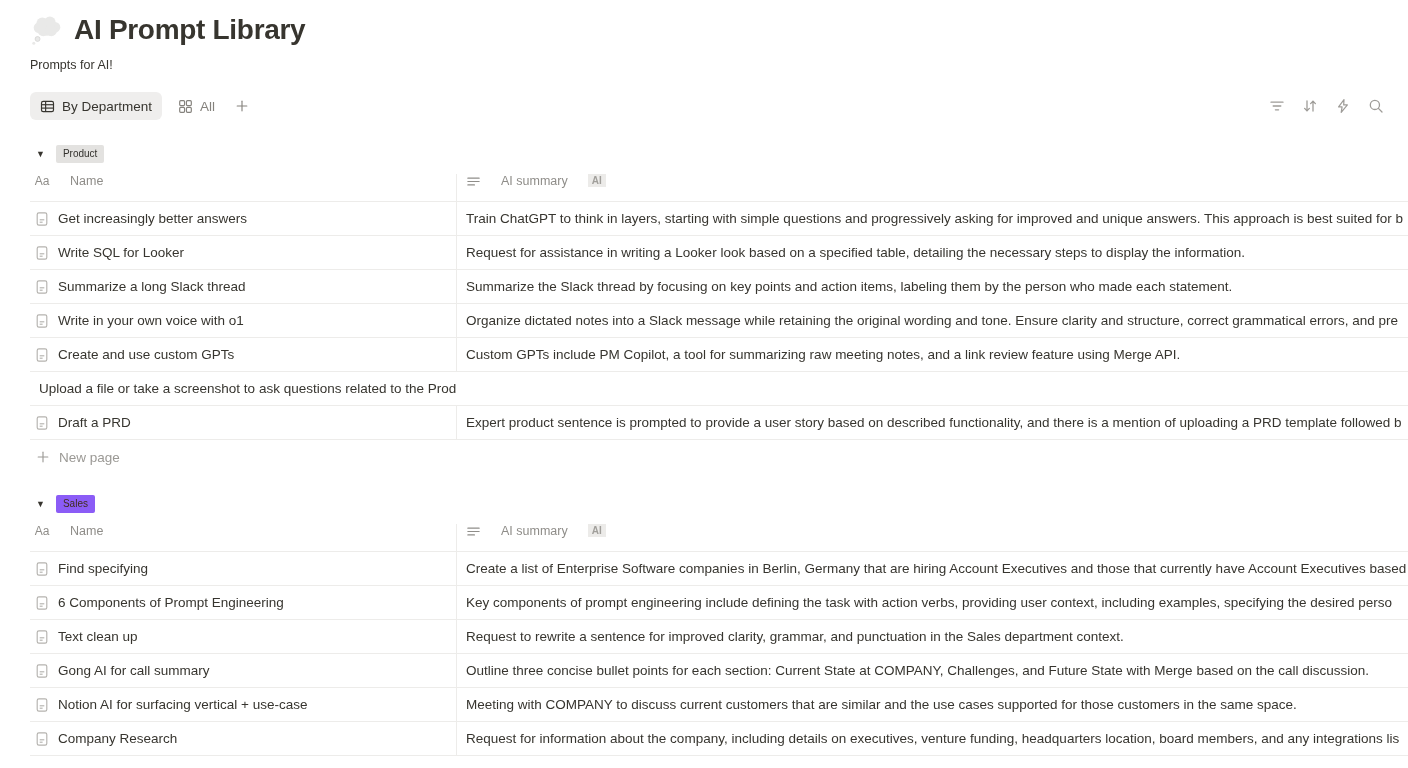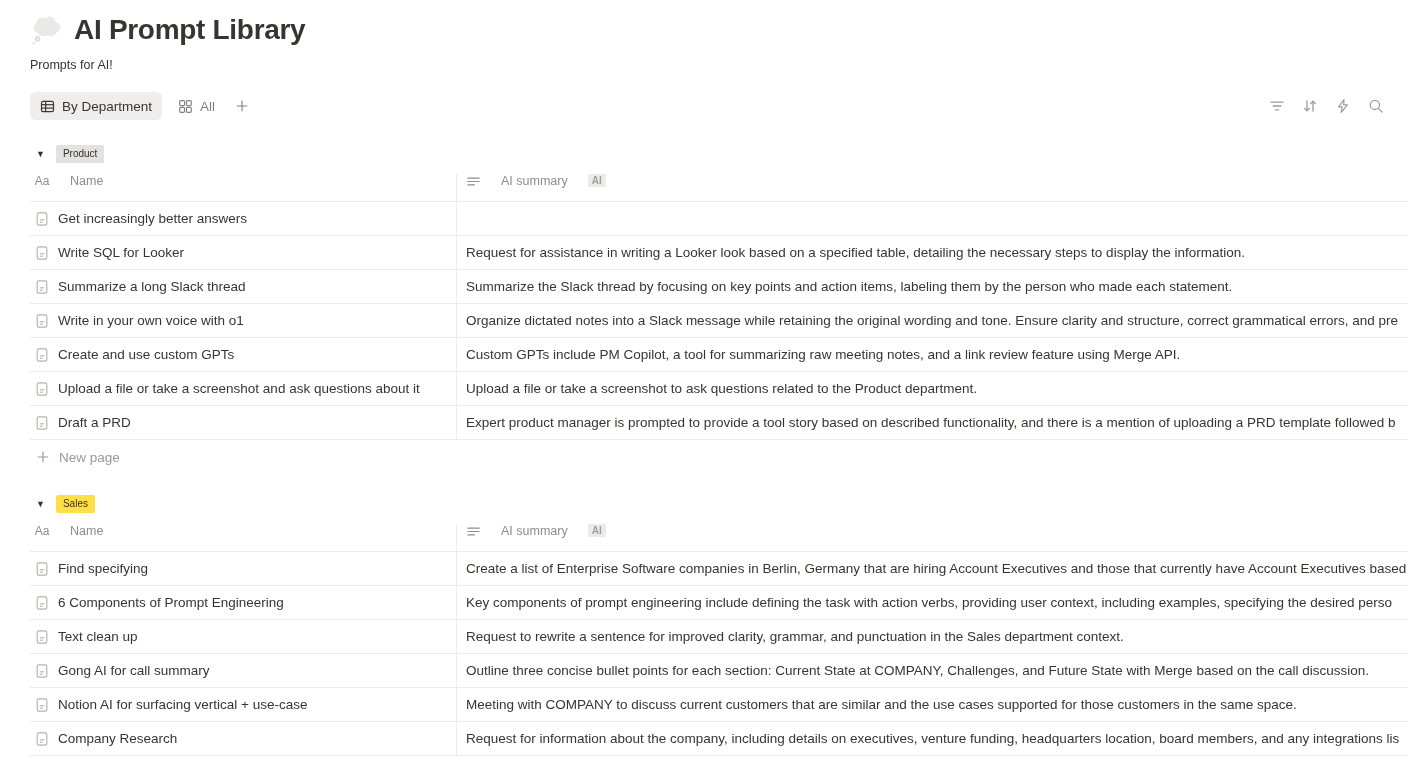--- a/index.html
+++ b/index.html
@@ -157,20 +157,23 @@
     <div class="cell-name">
       <span class="page-icon">
         <svg width="16" height="16" viewBox="0 0 16 16" fill="none" stroke="#B5B3AF" stroke-width="1.15">
           <rect x="3.2" y="1.9" width="9.6" height="12.2" rx="1.7"></rect>
           <line x1="5.7" y1="8.8" x2="10.3" y2="8.8"></line>
           <line x1="5.7" y1="11.2" x2="8.6" y2="11.2"></line>
         </svg>
       </span>
       <span>Get increasingly better answers</span>
     </div>
+    <div class="cell-summary">
+      <span>Train ChatGPT to think in layers, starting with simple questions and progressively asking for improved and unique answers. This approach is best suited for b</span>
+    </div>
   </div>
 
   <div class="row">
     <div class="cell-name">
       <span class="page-icon">
         <svg width="16" height="16" viewBox="0 0 16 16" fill="none" stroke="#B5B3AF" stroke-width="1.15">
           <rect x="3.2" y="1.9" width="9.6" height="12.2" rx="1.7"></rect>
           <line x1="5.7" y1="8.8" x2="10.3" y2="8.8"></line>
           <line x1="5.7" y1="11.2" x2="8.6" y2="11.2"></line>
         </svg>
@@ -224,66 +227,56 @@
         </svg>
       </span>
       <span>Create and use custom GPTs</span>
     </div>
     <div class="cell-summary">
       <span>Custom GPTs include PM Copilot, a tool for summarizing raw meeting notes, and a link review feature using Merge API.</span>
     </div>
   </div>
 
   <div class="row">
-    <div class="cell-name">
-      <span class="page-icon">
-        <svg width="16" height="16" viewBox="0 0 16 16" fill="none" stroke="#B5B3AF" stroke-width="1.15">
-          <rect x="3.2" y="1.9" width="9.6" height="12.2" rx="1.7"></rect>
-          <line x1="5.7" y1="8.8" x2="10.3" y2="8.8"></line>
-          <line x1="5.7" y1="11.2" x2="8.6" y2="11.2"></line>
-        </svg>
-      </span>
-      <span>Upload a file or take a screenshot and ask questions about it</span>
-    </div>
     <div class="cell-summary">
       <span>Upload a file or take a screenshot to ask questions related to the Product department.</span>
     </div>
   </div>
 
   <div class="row">
     <div class="cell-name">
       <span class="page-icon">
         <svg width="16" height="16" viewBox="0 0 16 16" fill="none" stroke="#B5B3AF" stroke-width="1.15">
           <rect x="3.2" y="1.9" width="9.6" height="12.2" rx="1.7"></rect>
           <line x1="5.7" y1="8.8" x2="10.3" y2="8.8"></line>
           <line x1="5.7" y1="11.2" x2="8.6" y2="11.2"></line>
         </svg>
       </span>
       <span>Draft a PRD</span>
     </div>
     <div class="cell-summary">
-      <span>Expert product manager is prompted to provide a tool story based on described functionality, and there is a mention of uploading a PRD template followed b</span>
+      <span>Expert product sentence is prompted to provide a user story based on described functionality, and there is a mention of uploading a PRD template followed b</span>
     </div>
   </div>
 </div>
     <div class="new-page">
       <span>
         <svg width="14" height="14" viewBox="0 0 16 16" fill="none" stroke="#9B9995" stroke-width="1.3" stroke-linecap="round">
           <line x1="8" y1="2.5" x2="8" y2="13.5"></line>
               <line x1="2.5" y1="8" x2="13.5" y2="8"></line>
         </svg>
       </span>
       <span>New page</span>
     </div>
   </div>
 
   <div class="group">
     <div class="group-header">
       <span class="group-toggle">▼</span>
-      <span class="group-badge" style="background: #fde047; color: rgb(64, 44, 27);">Sales</span>
+      <span class="group-badge" style="background: #8b5cf6; color: rgb(64, 44, 27);">Sales</span>
     </div>
     <div class="thead">
       <div class="th th-name">
         <span class="aa-glyph">Aa</span>
         <span>Name</span>
       </div>
       <div class="th th-summary">
         <span>
           <svg width="15" height="15" viewBox="0 0 16 16" fill="none" stroke="#8F8D89" stroke-width="1.3" stroke-linecap="round">
             <line x1="2" y1="4.4" x2="14" y2="4.4"></line>

